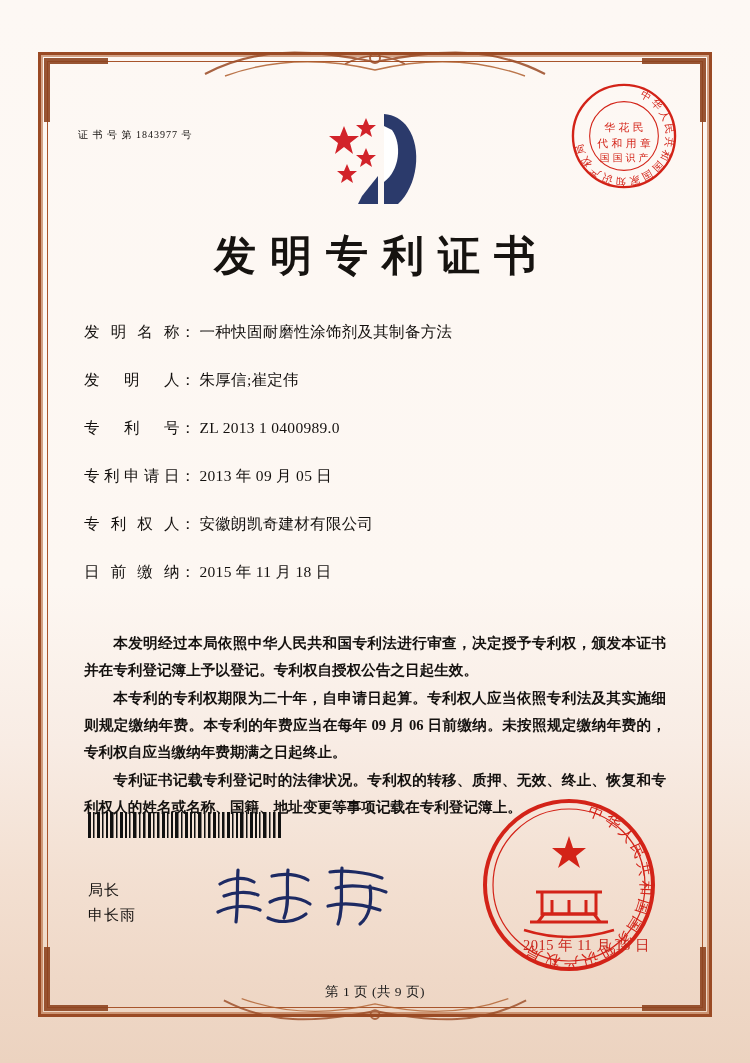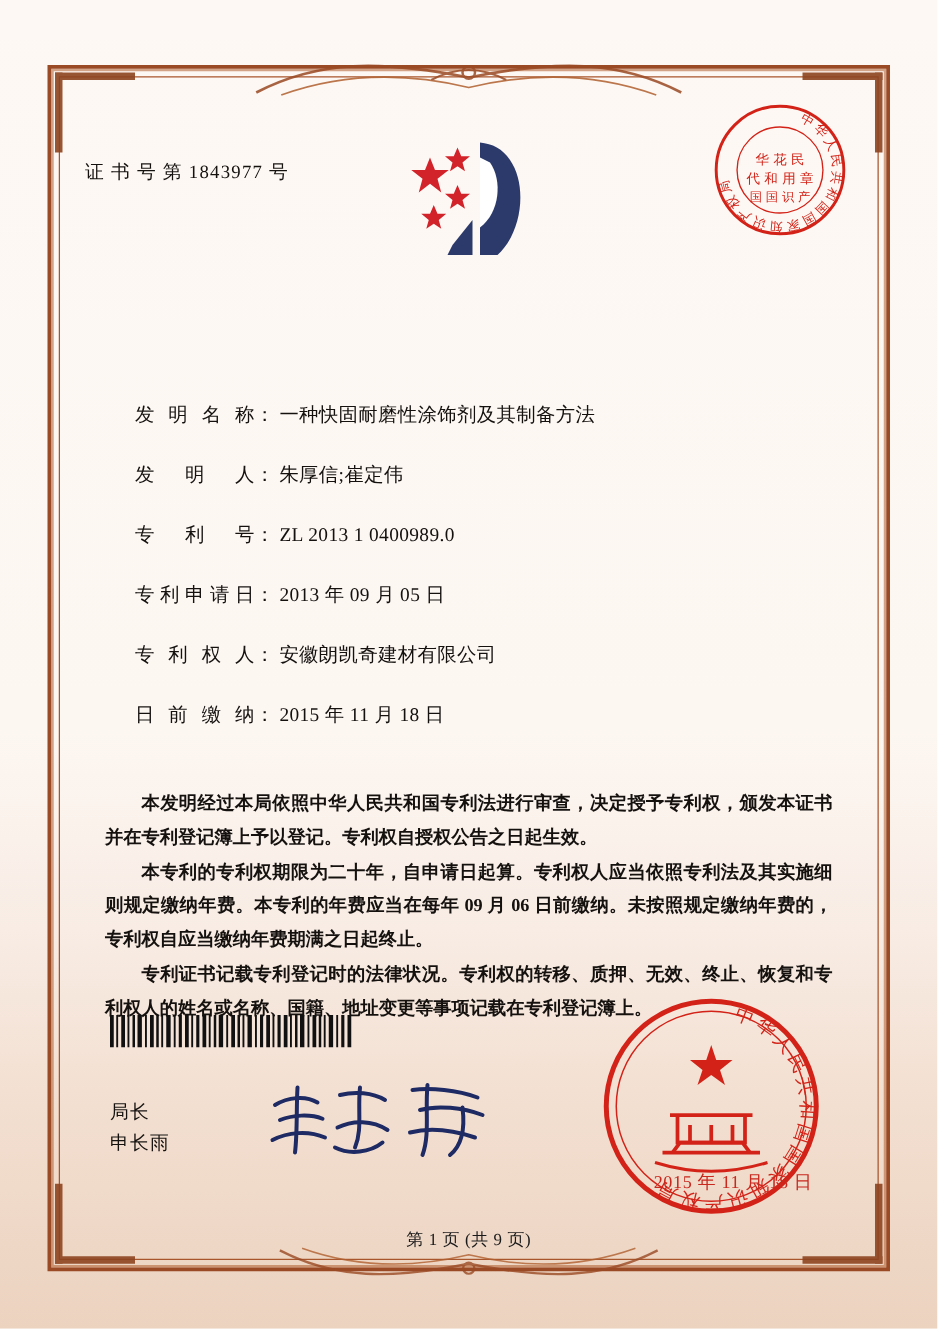--- a/index.html
+++ b/index.html
@@ -86,23 +86,23 @@
     bottom: 36px;
     transform: translateX(-50%) scaleY(-1);
     width: 360px;
     height: 32px;
     opacity: .8;
   }
 
   
   .cert-no {
     position: absolute;
-    left: 68px;
+    left: 78px;
     top: 128px;
-    font-size: 15px;
+    font-size: 10px;
     letter-spacing: 1px;
     color: #14110f;
     white-space: nowrap;
   }
 
   .logo {
     position: absolute;
     left: 322px;
     top: 108px;
     width: 110px;
@@ -137,21 +137,20 @@
     left: 84px;
     top: 322px;
     width: 580px;
   }
   .field-row {
     display: flex;
     align-items: baseline;
     margin-bottom: 27px;
     font-size: 15.5px;
     color: #14110f;
-    margin-left: 24px;
   }
   .field-label {
     white-space: nowrap;
     letter-spacing: 0.5px;
   }
   .field-label.spread {
     display: inline-block;
     width: 96px;
     text-align: justify;
     text-align-last: justify;
@@ -278,20 +277,21 @@
     <circle cx="55" cy="55" r="35" fill="none" stroke="#d32318" stroke-width="1.1"></circle>
     <path id="topseal-arc" d="M55 12 a43 43 0 1 1 -0.1 0" fill="none"></path>
     <text fill="#d32318" font-size="10.5" font-family="DejaVu Serif, serif" letter-spacing="2.4">
       <textPath href="#topseal-arc" startOffset="6%">中华人民共和国国家知识产权局</textPath>
     </text>
     <text x="55" y="50" fill="#d32318" font-size="11" font-family="DejaVu Serif, serif" text-anchor="middle">华 花 民</text>
     <text x="55" y="66" fill="#d32318" font-size="11" font-family="DejaVu Serif, serif" text-anchor="middle">代 和 用 章</text>
     <text x="55" y="80" fill="#d32318" font-size="10" font-family="DejaVu Serif, serif" text-anchor="middle">国 国 识 产</text>
   </svg>
 
+  <div class="main-title">发明专利证书</div>
 
   <div class="fields">
     <div class="field-row">
       <span class="field-label spread">发 明 名 称</span>
       <span>：</span>
       <span class="field-value">一种快固耐磨性涂饰剂及其制备方法</span>
     </div>
     <div class="field-row">
       <span class="field-label spread">发 明 人</span>
       <span>：</span>

